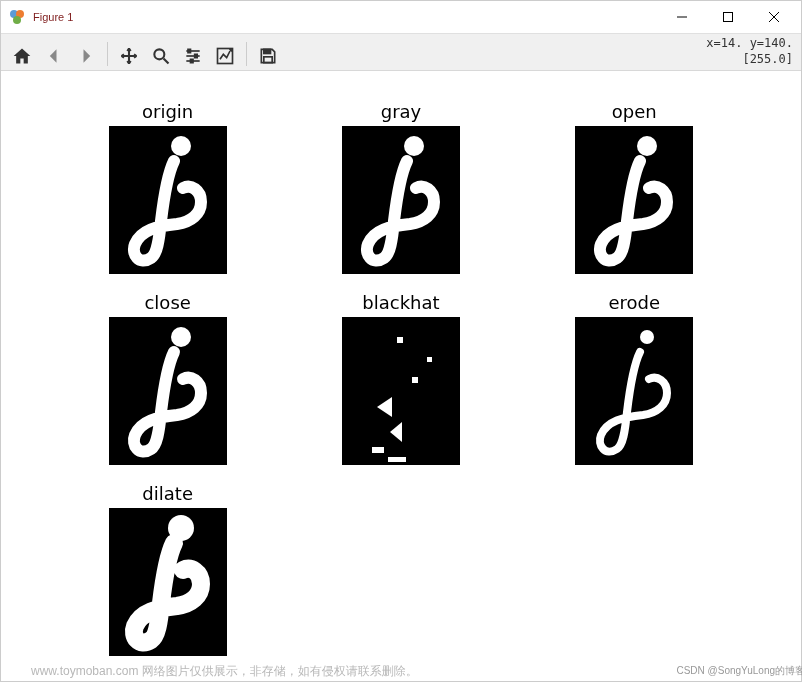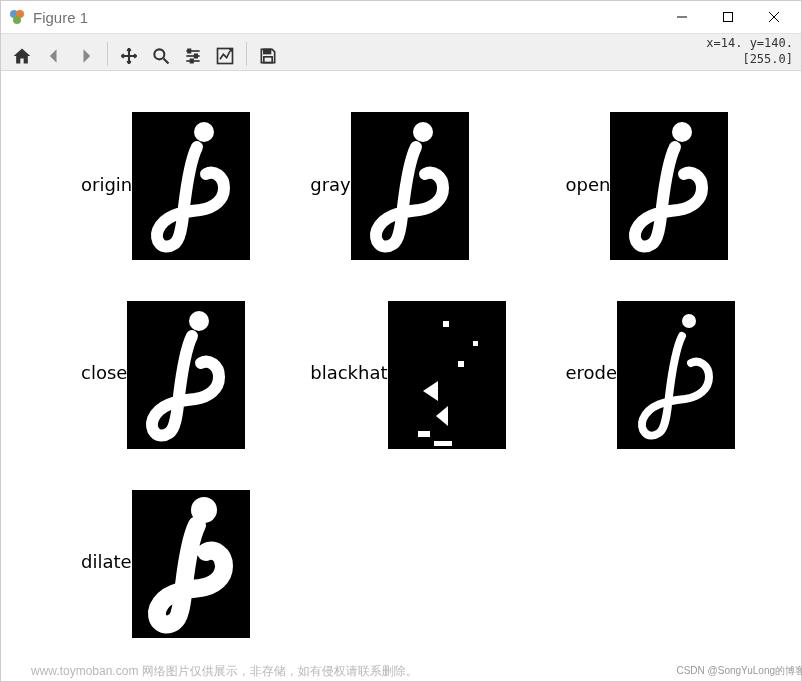--- a/index.html
+++ b/index.html
@@ -17,22 +17,22 @@
       align-items: center;
       padding: 0 4px 0 8px;
       background: #fff;
     }
     .titlebar .app-icon {
       width: 16px; height: 16px;
       margin-right: 8px;
     }
     .titlebar .title {
       flex: 1;
-      font-size: 15px;
-      color: #737373;
+      font-size: 11px;
+      color: #7f1d1d;
     }
     .titlebar .win-controls {
       display: flex;
     }
     .titlebar .win-btn {
       width: 46px; height: 30px;
       display: flex;
       align-items: center;
       justify-content: center;
       cursor: pointer;
@@ -79,20 +79,21 @@
     }
     .grid {
       display: grid;
       grid-template-columns: repeat(3, 1fr);
       grid-template-rows: repeat(3, 1fr);
       gap: 18px 60px;
       height: 100%;
     }
     .cell {
       display: flex;
+      flex-direction: column;
       align-items: center;
     }
     .cell-title {
       font-family: "DejaVu Sans", Arial, sans-serif;
       font-size: 18px;
       color: #000;
       margin-bottom: 4px;
     }
     .thumb {
       width: 118px;

